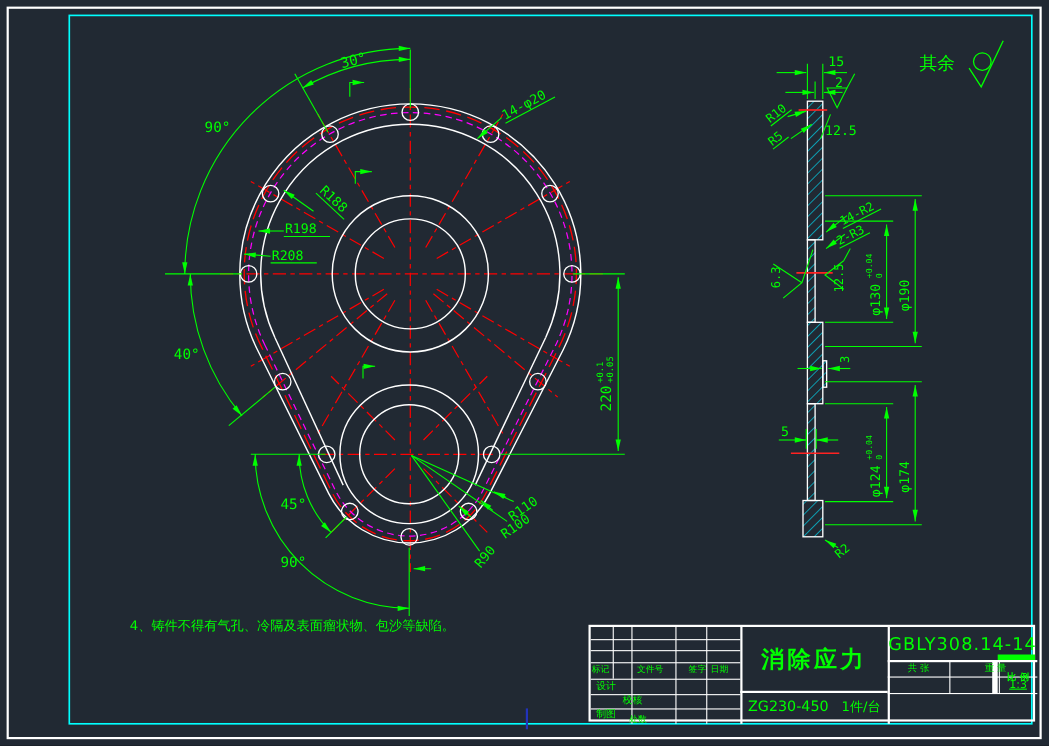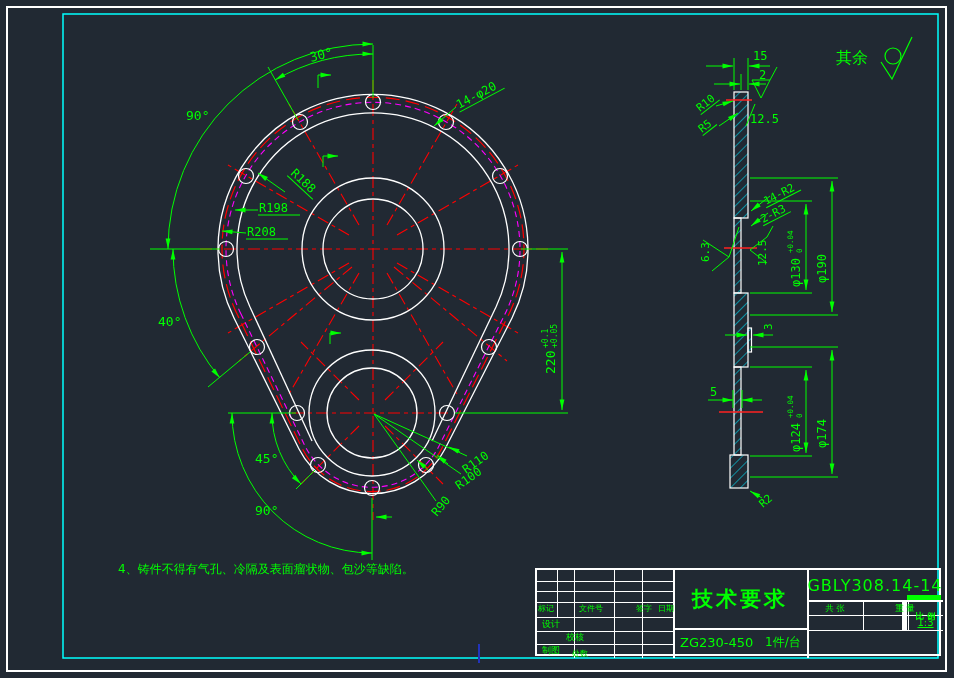--- a/index.html
+++ b/index.html
@@ -295,26 +295,26 @@
   <div class="hl" style="left:270px;top:30px;width:136px;height:2px;"></div>
   <div class="hl" style="left:270px;top:45px;width:136px;"></div>
   <div class="hl" style="left:270px;top:60px;width:136px;"></div>
 
   <div style="position:absolute;left:370px;top:25px;width:34px;height:5px;background:#00ff00;"></div>
   <div style="position:absolute;left:365px;top:31px;width:5px;height:29px;background:#ffffff;"></div>
 
   <div class="txt" style="left:1px;top:35px;font-size:8px;">标记</div>
   <div class="txt" style="left:35px;top:35px;font-size:8px;margin-top:45px;">处数</div>
   <div class="txt" style="left:42px;top:35px;font-size:8px;">文件号</div>
-  <div class="txt" style="left:99px;top:35px;font-size:8px;">签字</div>
-  <div class="txt" style="left:109px;top:35px;font-size:8px;margin-left:12px;">日期</div>
+  <div class="txt" style="left:89px;top:35px;font-size:8px;">签字</div>
+  <div class="txt" style="left:109px;top:35px;font-size:8px;">日期</div>
   <div class="txt" style="left:5px;top:50px;font-size:9px;">设计</div>
   <div class="txt" style="left:5px;top:63px;font-size:9px;margin-left:24px;">校核</div>
   <div class="txt" style="left:5px;top:76px;font-size:9px;">制图</div>
-  <div class="txt ctr" style="left:136px;top:0;width:134px;height:58px;font-size:21px;font-weight:bold;letter-spacing:3px;">技术要求</div>
+  <div class="txt ctr" style="left:136px;top:0;width:134px;height:58px;font-size:21px;font-weight:bold;letter-spacing:3px;">消除应力</div>
   <div class="txt" style="left:143px;top:66px;font-size:13px;">ZG230-450</div>
   <div class="txt" style="left:228px;top:66px;font-size:12px;">1件/台</div>
   <div class="txt ctr" style="left:270px;top:2px;width:136px;height:27px;font-size:16px;letter-spacing:1px;">GBLY308.14-14</div>
   <div class="txt ctr" style="left:272px;top:33px;width:52px;height:11px;font-size:8.5px;">共  张</div>
   <div class="txt ctr" style="left:328px;top:33px;width:42px;height:11px;font-size:8.5px;padding-left:19px;">重 量</div>
   <div class="txt ctr" style="left:372px;top:33px;width:33px;height:27px;font-size:8.5px;font-weight:bold;">比 例</div>
   <div class="txt ctr" style="left:372px;top:47px;width:33px;height:12px;font-size:10px;text-decoration:underline;">1:3</div>
 </div>
 
 <div class="bluetick"></div>

